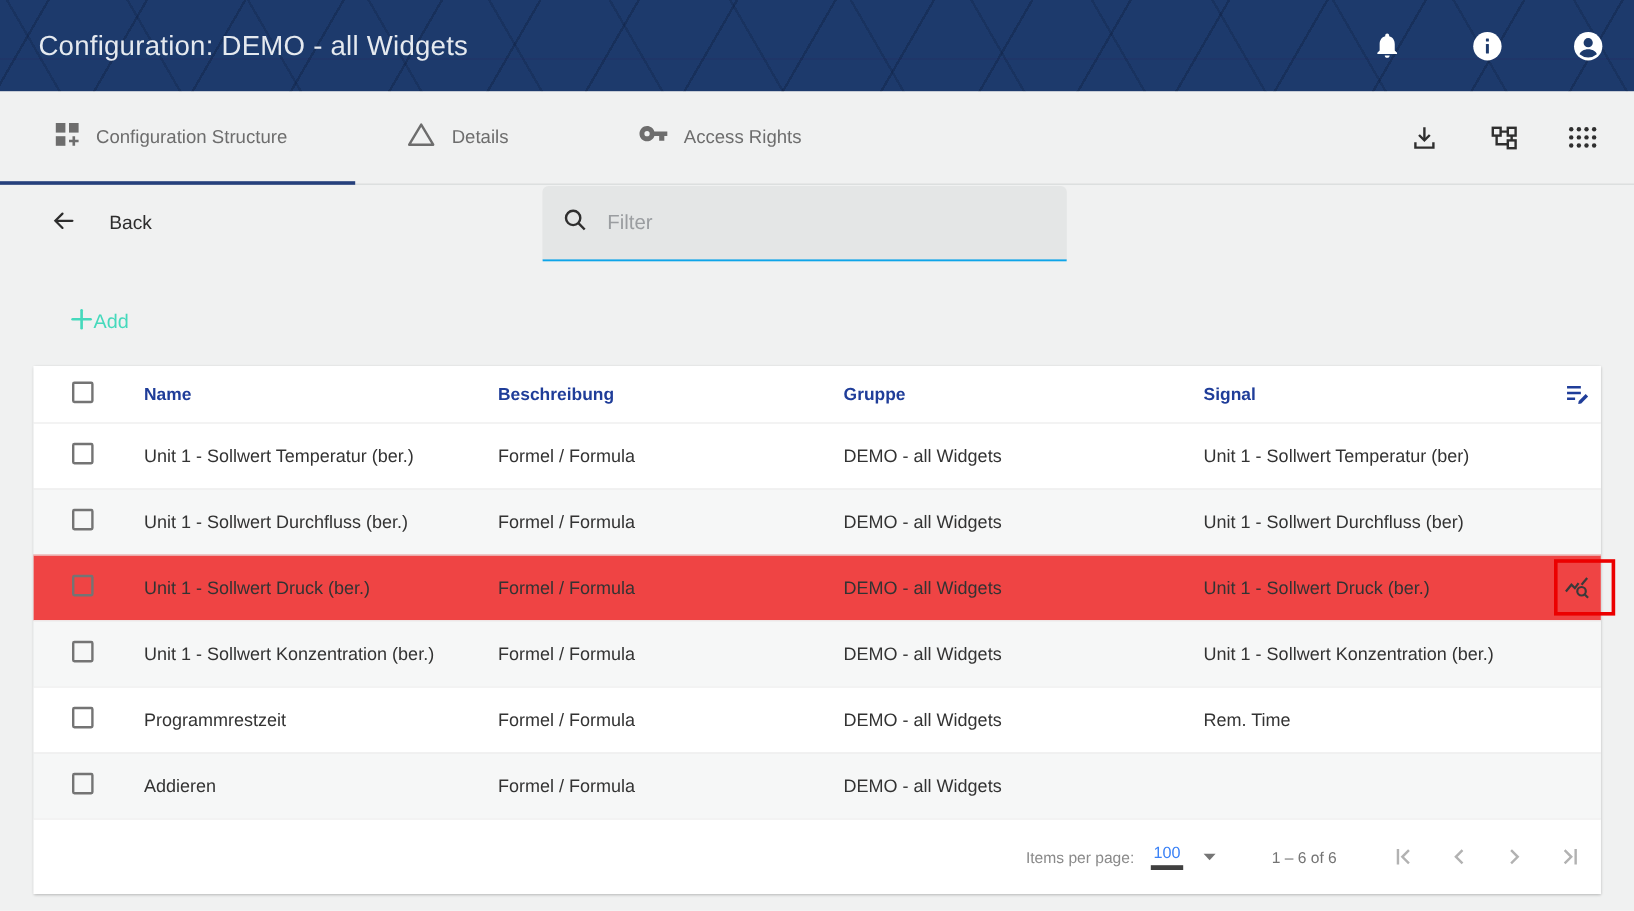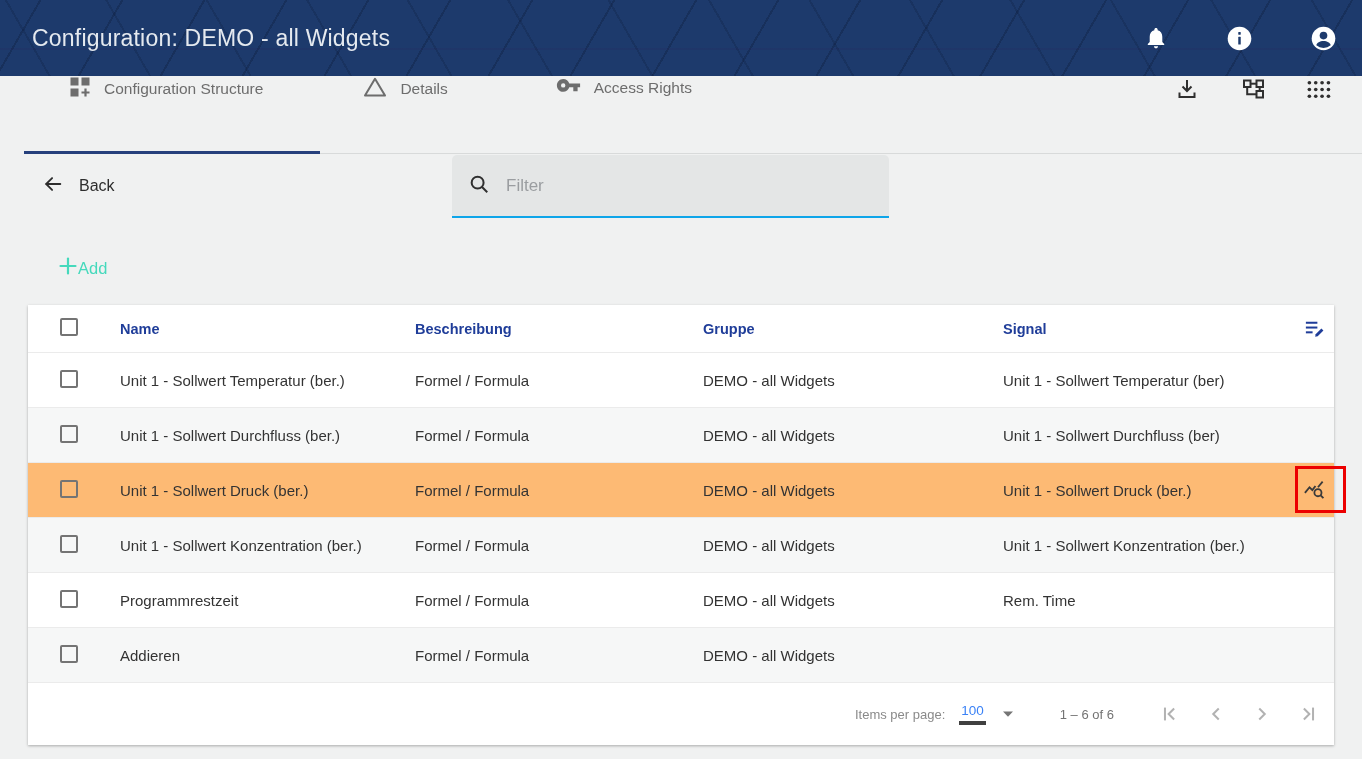--- a/index.html
+++ b/index.html
@@ -15,48 +15,48 @@
       repeating-linear-gradient(0deg, transparent 0 26px, rgba(46,34,92,.20) 26px 28px, transparent 28px 59px);
   }
   .app-title { color:#e5e9ef; font-size:23px; font-weight:500; margin-left:32px; letter-spacing:.2px; position:relative; }
   .header-icons { margin-left:auto; margin-right:25px; display:flex; align-items:center; gap:57px; position:relative; }
   .hicon { width:27px; height:27px; display:flex; align-items:center; justify-content:center; cursor:pointer; }
 
   
   .page { position:relative; height:683px; }
 
   
-  .tab-bar { position:absolute; top:0; left:0; right:0; height:78px; border-bottom:1px solid #d8dada; display:flex; align-items:flex-start;margin-left:24px; }
+  .tab-bar { position:absolute; top:0; left:0; right:0; height:78px; border-bottom:1px solid #d8dada; display:flex; align-items:center; }
   .tab { display:flex; align-items:center; gap:13px; color:#6d6d6d; font-size:15.5px; cursor:pointer; }
   .tab-1 { margin-left:45px; } .tab-2 { margin-left:100px; } .tab-3 { margin-left:108px; }
   .tab-indicator { position:absolute; left:0; bottom:-1px; width:296px; height:3px; background:#26407c; }
   .tabbar-icons { margin-left:auto; margin-right:30px; display:flex; align-items:center; gap:40px; }
   .tbicon { width:26px; height:26px; display:flex; align-items:center; justify-content:center; cursor:pointer; }
 
   
-  .back-btn { position:absolute; top:97px; left:42px; display:flex; align-items:center; gap:15px;
+  .back-btn { position:absolute; top:97px; left:42px; display:flex; align-items:center; gap:27px;
               font-size:16px; color:#2d2d2d; cursor:pointer; }
   .filter-field { position:absolute; top:79px; left:452px; width:437px; height:63px; background:#e4e6e6;
                   border-radius:5px 5px 0 0; border-bottom:2px solid #0ea5e9; display:flex; align-items:center; padding:0 16px; }
   .filter-field input { border:none; outline:none; background:transparent; font-size:17px; color:#333;
                         margin-left:16px; width:100%; font-family:inherit; }
   .filter-field input::placeholder { color:#9a9da0; }
 
   
   .add-btn { position:absolute; top:180px; left:58px; display:flex; align-items:center; 
              color:#45d9bc; font-size:16.5px; cursor:pointer; }
 
   
   .table-card { position:absolute; top:229px; left:28px; width:1306px; background:#fff;
                 box-shadow:0 1px 3px rgba(0,0,0,.18), 0 1px 2px rgba(0,0,0,.12); }
   .trow { display:grid; grid-template-columns:92px 295px 288px 300px 1fr 64px; align-items:center;
           height:55px; border-top:1px solid #ebebeb; font-size:15px; color:#333; background:#fff; }
   .thead { height:47px; border-top:none; font-weight:bold; font-size:14.5px; color:#1f3d99; }
   .row-even { background:#f6f7f7; }
-  .row-highlight { background:#fdba74; }
+  .row-highlight { background:#ef4444; }
   .cell-check { padding-left:32px; }
   .checkbox { display:inline-block; width:18px; height:18px; border:2px solid #747474; border-radius:2px; background:transparent; cursor:pointer; }
   .cell-icon { display:flex; justify-content:flex-end; padding-right:8px; }
 
   
   .paginator { height:63px; border-top:1px solid #ebebeb; display:flex; align-items:center;
                justify-content:flex-end; padding-right:14px; font-size:13px; color:#8a8a8a; background:#fff; }
   .pp-label { }
   .pp-value { margin-left:14px; color:#3b82f6; font-size:13.5px; border-bottom:4px solid #404040; padding:0 2px 3px 2px; }
   .pp-caret { margin-left:16px; cursor:pointer; display:flex; align-items:center; }

